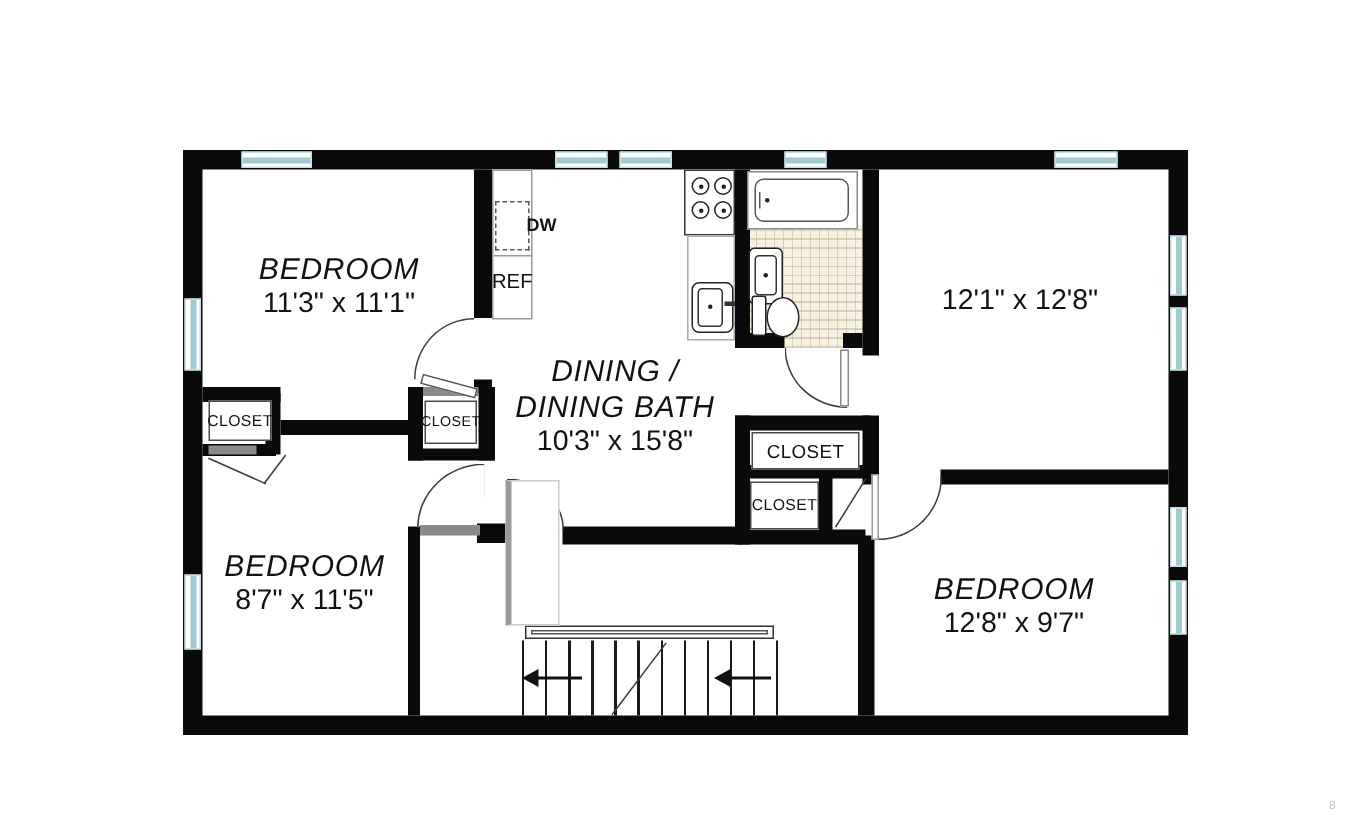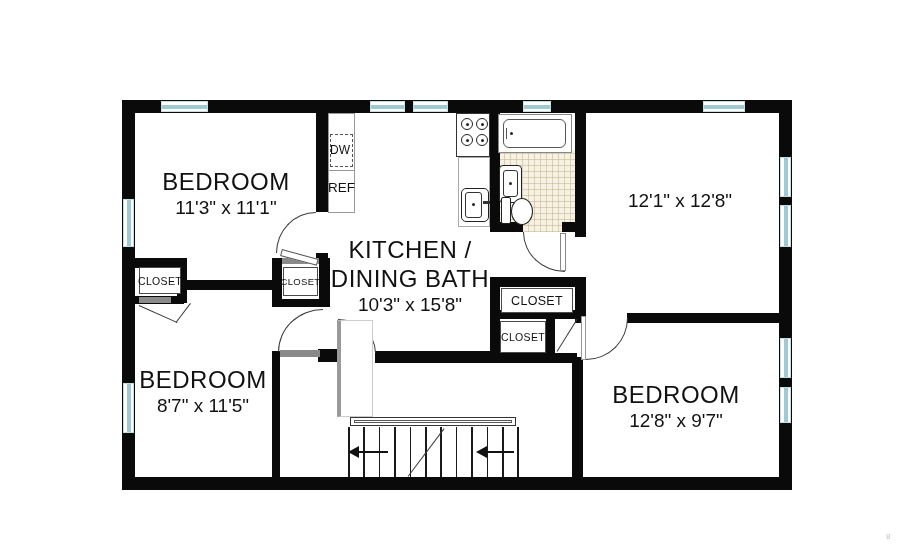--- a/index.html
+++ b/index.html
@@ -10,21 +10,21 @@
   .sill{position:absolute;background:#8a8a8a;}
   .win{position:absolute;background:#fff;display:flex;align-items:center;justify-content:center;border:1px solid #c6dde2;box-sizing:border-box;}
   .win i{display:block;background:#9fc9d3;}
   .win.h i{width:100%;height:4px;}
   .win.v i{width:4px;height:100%;}
   .arc{position:absolute;box-sizing:border-box;border:0 solid #3a3a3a;background:transparent;}
   .dline{position:absolute;height:0;border-top:1.5px solid #3a3a3a;transform-origin:left center;}
   .thinbox{position:absolute;background:#fff;border:1px solid #4a4a4a;box-sizing:border-box;
            display:flex;align-items:center;justify-content:center;}
   .roomlabel{position:absolute;text-align:center;line-height:1.2;}
-  .rname{font-size:24px;letter-spacing:.5px;}
+  .rname{font-size:20px;letter-spacing:.5px;font-style:italic;}
   .rdims{font-size:19px;}
   .fixture{position:absolute;background:#fff;border:1px solid #555;box-sizing:border-box;}
   .burner{position:absolute;width:10px;height:10px;border:1.5px solid #222;border-radius:50%;display:flex;align-items:center;justify-content:center;}
   .burner b{width:3px;height:3px;background:#222;border-radius:50%;}
   .dot{position:absolute;width:3px;height:3px;background:#222;border-radius:50%;}
   .aline{position:absolute;height:2px;background:#111;}
   .ah{position:absolute;width:0;height:0;border-style:solid;border-width:6px 11px 6px 0;border-color:transparent #111 transparent transparent;}
   .tile{position:absolute;background-color:#f6f1e2;
         background-image:repeating-linear-gradient(0deg, rgba(198,186,150,.6) 0 1px, transparent 1px 6px),
                          repeating-linear-gradient(90deg, rgba(198,186,150,.6) 0 1px, transparent 1px 6px);}
@@ -101,21 +101,21 @@
     </div>
   <div class="win v" style="left:780px;top:338px;width:11px;height:40px;">
       <i></i>
     </div>
   <div class="win v" style="left:780px;top:387px;width:11px;height:36px;">
       <i></i>
     </div>
 
   <div class="fixture" style="left:328px;top:113px;width:27px;height:100px;border-color:#999;"></div>
   <div class="abs" style="left:330px;top:134px;width:23px;height:33px;border:1px dashed #555;box-sizing:border-box;"></div>
-  <div class="abs" style="left:330px;top:143px;width:41px;height:16px;font-size:12px;text-align:left;">DW</div>
+  <div class="abs" style="left:330px;top:143px;width:41px;height:16px;font-size:12px;text-align:right;font-weight:bold;">DW</div>
   <div class="abs" style="left:329px;top:170px;width:26px;height:0;border-top:1px solid #999;"></div>
   <div class="abs" style="left:328px;top:180px;width:27px;height:18px;font-size:13.5px;text-align:center;">REF</div>
 
   <div class="fixture" style="left:456px;top:113px;width:34px;height:44px;border-color:#333;"></div>
   <div class="burner" style="left:461px;top:118px;">
       <b></b>
     </div>
   <div class="burner" style="left:476px;top:118px;">
       <b></b>
     </div>
@@ -182,21 +182,21 @@
   </div>
   <div class="thinbox" style="left:500px;top:321px;width:46px;height:32px;">
     <span class="closettext" style="font-size:10.5px;">CLOSET</span>
   </div>
 
   <div class="roomlabel" style="left:126px;top:168px;width:200px;">
     <div class="rname">BEDROOM</div>
     <div class="rdims">11'3" x 11'1"</div>
   </div>
   <div class="roomlabel" style="left:310px;top:236px;width:200px;">
-    <div class="rname">KITCHEN /</div>
+    <div class="rname">DINING /</div>
     <div class="rname">DINING BATH</div>
     <div class="rdims">10'3" x 15'8"</div>
   </div>
   <div class="roomlabel" style="left:580px;top:190px;width:200px;">
     <div class="rdims">12'1" x 12'8"</div>
   </div>
   <div class="roomlabel" style="left:103px;top:366px;width:200px;">
     <div class="rname">BEDROOM</div>
     <div class="rdims">8'7" x 11'5"</div>
   </div>

